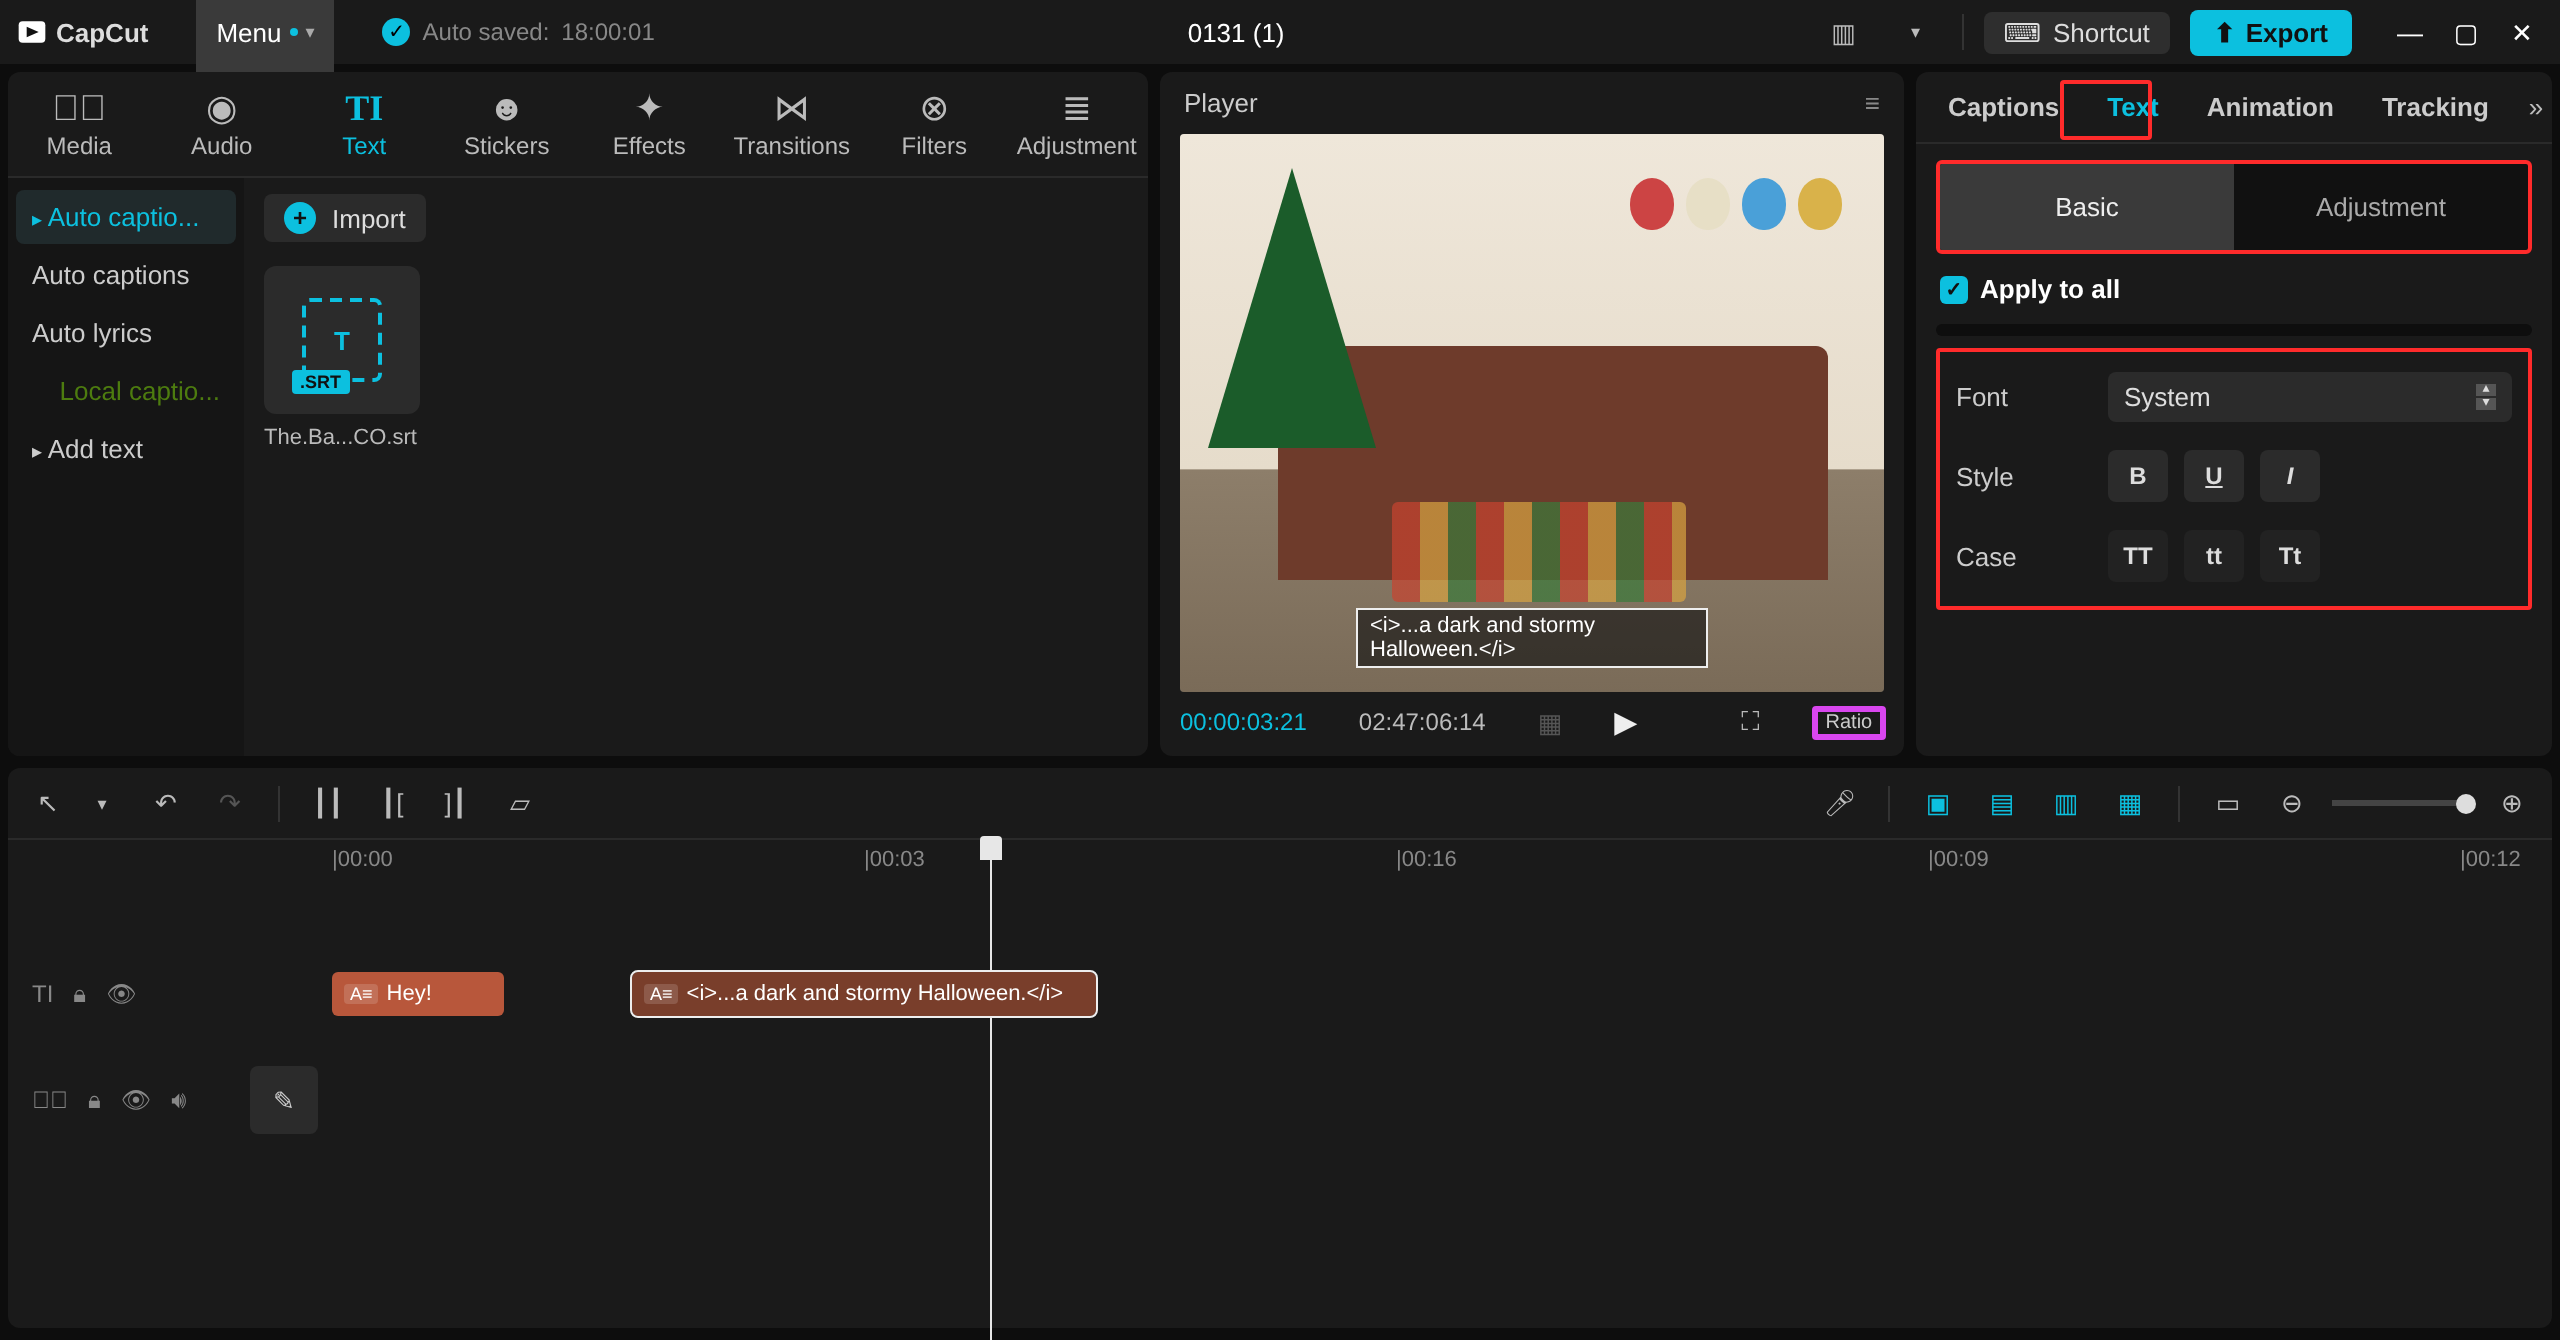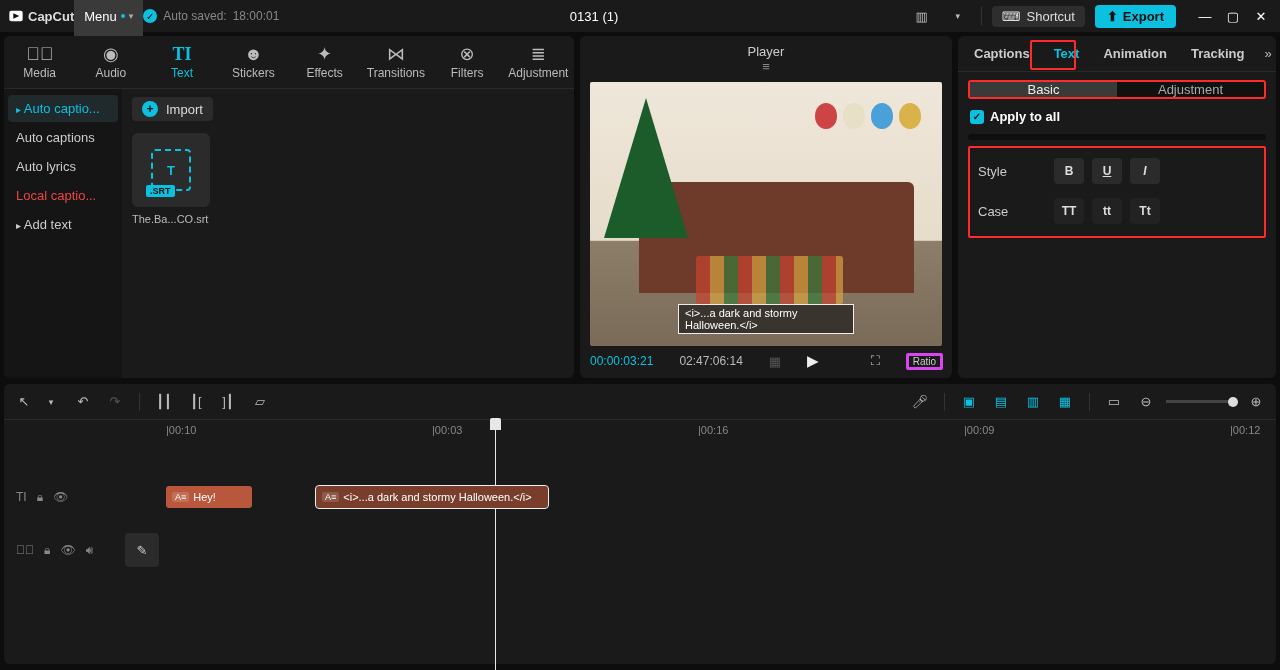--- a/index.html
+++ b/index.html
@@ -1,17 +1,17 @@
 <!DOCTYPE html>
 <html><head>
 <meta charset="utf-8">
 <style>
   * { box-sizing: border-box; margin: 0; padding: 0; font-family: -apple-system, BlinkMacSystemFont, "Segoe UI", Arial, sans-serif; }
   body { background: #0d0d0d; color: #ddd; width: 1280px; height: 670px; overflow: hidden; font-size: 13px; }
-  .titlebar { height: 32px; background: #1a1a1a; display: flex; align-items: center; padding: 0 8px; gap: 0; }
+  .titlebar { height: 32px; background: #1a1a1a; display: flex; align-items: center; padding: 0 8px; gap: 24px; }
   .logo { display:flex; align-items:center; gap:4px; font-weight:600; font-size:13px;}
   .logo svg { width:16px; height:16px; }
   .menu-btn { background:#3a3a3a; color:#fff; padding:17px 10px; border-radius:4px; display:flex; align-items:center; gap:4px; font-size:13px;}
   .menu-dot { width:4px;height:4px;background:#0cc0df;border-radius:50%; display:inline-block;}
   .autosave { color:#888; display:flex; align-items:center; gap:6px; font-size:12px;}
   .autosave .check { width:14px;height:14px;border-radius:50%;background:#0cc0df; display:inline-flex;align-items:center;justify-content:center;color:#000;font-size:10px;}
   .title-center { flex:1; text-align:center; color:#fff; font-size:13px; font-weight:500;}
   .title-right { display:flex; align-items:center; gap:10px; }
   .icon-btn { width:26px;height:22px; display:inline-flex;align-items:center;justify-content:center; color:#bbb; border-radius:3px;}
   .shortcut-btn { background:#2e2e2e; display:flex;align-items:center;gap:6px;padding:3px 10px;border-radius:4px;color:#ddd; font-size:13px;}
@@ -27,33 +27,33 @@
 
   
   .tool-icons { display:flex; border-bottom:1px solid #2a2a2a; padding:4px 0; }
   .tool-item { flex:1; display:flex; flex-direction:column; align-items:center; gap:2px; color:#bbb; font-size:12px; padding:4px 0;}
   .tool-item.active { color:#0cc0df; }
   .tool-item .ticon { font-size:18px; height:20px; display:flex;align-items:center;}
   .left-body { display:flex; flex:1;}
   .left-side { width:118px; background:#151515; padding:6px 4px; display:flex; flex-direction:column; gap:2px;}
   .side-item { padding:6px 8px; color:#ccc; font-size:13px; border-radius:4px; white-space:nowrap; overflow:hidden; text-overflow:ellipsis;}
   .side-item.sel { background:#202a2c; color:#0cc0df;}
-  .side-item.accent { color:#ef4444;}
+  .side-item.accent { color:#4d7c0f;text-align:right;}
   .side-caret::before { content:"▸ "; font-size:10px;}
   .left-main { flex:1; padding:8px 10px;}
   .import-btn { display:inline-flex; align-items:center; gap:8px; background:#2b2b2b; padding:4px 10px; border-radius:4px; color:#ddd; margin-bottom:12px;}
   .plus { width:16px;height:16px;border-radius:50%;background:#0cc0df;color:#111;display:inline-flex;align-items:center;justify-content:center;font-weight:700;font-size:12px;}
   .srt-thumb { width:78px; }
   .srt-box { width:78px;height:74px;background:#2b2b2b;border-radius:6px;display:flex;align-items:center;justify-content:center;position:relative;}
   .srt-inner { width:40px;height:42px;border:2px dashed #0cc0df;border-radius:4px;display:flex;align-items:center;justify-content:center;flex-direction:column;color:#0cc0df; font-weight:700;}
   .srt-tag { position:absolute; left:14px; bottom:10px; background:#0cc0df; color:#111; font-size:9px; font-weight:700; padding:1px 4px; border-radius:2px;}
   .srt-label { margin-top:6px; font-size:11px; color:#bbb; display:block; overflow:hidden; text-overflow:ellipsis; white-space:nowrap;}
 
   
-  .player-head { display:flex; align-items:center; justify-content:space-between; padding:8px 12px;flex-direction:column;}
+  .player-head { display:flex; align-items:center; justify-content:space-between; padding:8px 12px;}
   .player-head .title { color:#ccc; font-size:13px;}
   .preview { margin:0 10px; flex:1; background:#3a3a3a; border-radius:2px; position:relative; overflow:hidden;}
   .preview-scene { position:absolute; inset:0; }
   .preview-scene .wall { position:absolute; inset:0; background:linear-gradient(#efe7da,#e6dccb 60%,#8d7e6a 60.2%,#7a6b58);}
   .preview-scene .sofa { position:absolute; left:14%; right:8%; top:38%; height:42%; background:#6e3b2b; border-radius:6px 6px 0 0;}
   .preview-scene .tree { position:absolute; left:4%; top:6%; width:0;height:0; border-left:42px solid transparent;border-right:42px solid transparent;border-bottom:140px solid #1b5c2a;}
   .preview-scene .gifts { position:absolute; left:30%; bottom:16%; width:42%; height:18%; background:repeating-linear-gradient(90deg,#c8432f 0 14px,#d9a441 14px 28px,#3a7a3a 28px 42px); opacity:.7; border-radius:3px;}
   .preview-scene .balloons { position:absolute; right:6%; top:8%; display:flex; gap:6px;}
   .balloon { width:22px;height:26px;border-radius:50% 50% 48% 48%;}
   .b1{background:#c44;} .b2{background:#e7dfc6;} .b3{background:#4aa0d8;} .b4{background:#d9b24a;}
@@ -66,21 +66,21 @@
   .ratio-badge { border:3px solid #d946ef; color:#ccc; font-size:10px; padding:0 4px; border-radius:2px;}
 
   
   .r-tabs { display:flex; align-items:center; border-bottom:1px solid #2a2a2a; padding:0 6px; gap:4px; position:relative;}
   .r-tab { padding:10px 10px; color:#ccc; font-size:13px; font-weight:600;}
   .r-tab.active { color:#0cc0df;}
   .hl-red { border:2px solid #ff2b2b; border-radius:2px; }
   .hl-tab { position:absolute; left:72px; top:4px; height:30px; width:46px; pointer-events:none;}
   .r-more { margin-left:auto; color:#bbb; padding:0 6px;}
   .subtabs { margin:8px 10px 0; display:flex; background:#111; border:2px solid #ff2b2b; border-radius:3px; overflow:hidden;}
-  .subtab { flex:1; text-align:center; padding:0 0; color:#aaa; font-size:13px;}
+  .subtab { flex:1; text-align:center; padding:14px 0; color:#aaa; font-size:13px;}
   .subtab.active { background:#3a3a3a; color:#eee;}
   .apply-row { display:flex; align-items:center; gap:6px; margin:10px 12px 6px; color:#fff; font-weight:600; font-size:13px;}
   .chk { width:14px;height:14px; background:#0cc0df; border-radius:3px; display:inline-flex;align-items:center;justify-content:center;color:#111;font-size:10px;}
   .r-hr { height:6px; background:#0e0e0e; margin:4px 10px; border-radius:3px;}
   .r-form { margin:2px 10px 10px; border:2px solid #ff2b2b; border-radius:2px; padding:10px 8px 12px; display:flex; flex-direction:column; gap:14px;}
   .r-row { display:flex; align-items:center; gap:10px;}
   .r-label { width:66px; color:#ccc; font-size:13px;}
   .r-select { flex:1; background:#2b2b2b; padding:5px 8px; border-radius:4px; display:flex; justify-content:space-between; align-items:center; color:#ddd; font-size:13px;}
   .stepper { display:flex; flex-direction:column; gap:1px; margin-left:4px;}
   .step { width:10px;height:6px;background:#555;font-size:7px;line-height:6px;text-align:center;color:#ddd;}
@@ -281,20 +281,30 @@
       <div class="subtab active">Basic</div>
       <div class="subtab">Adjustment</div>
     </div>
     <div class="apply-row">
       <span class="chk">✓</span>
       <span>Apply to all</span>
     </div>
     <div class="r-hr"></div>
     <div class="r-form">
       <div class="r-row">
+        <span class="r-label">Font</span>
+        <div class="r-select">
+          <span>System</span>
+          <span class="stepper">
+              <span class="step">▴</span>
+              <span class="step">▾</span>
+            </span>
+        </div>
+      </div>
+      <div class="r-row">
         <span class="r-label">Style</span>
         <div class="style-btns">
           <div class="sq">B</div>
           <div class="sq under">U</div>
           <div class="sq italic">I</div>
         </div>
       </div>
       <div class="r-row case-btns">
         <span class="r-label">Case</span>
         <div class="style-btns">
@@ -333,21 +343,21 @@
     <div class="zoom-track">
         <div class="zoom-thumb"></div>
       </div>
     <span class="tico">⊕</span>
   </div>
 
   <div class="ruler-row">
     <div class="left-gutter"></div>
       <div class="small-gutter"></div>
     <div class="ruler">
-      <span class="tick" style="left:0">|00:10</span>
+      <span class="tick" style="left:0">|00:00</span>
       <span class="tick" style="left:266px">|00:03</span>
       <span class="tick" style="left:532px">|00:16</span>
       <span class="tick" style="left:798px">|00:09</span>
       <span class="tick" style="left:1064px">|00:12</span>
       <div class="playhead" style="left:329px">
           <div class="head"></div>
         </div>
     </div>
   </div>
 

